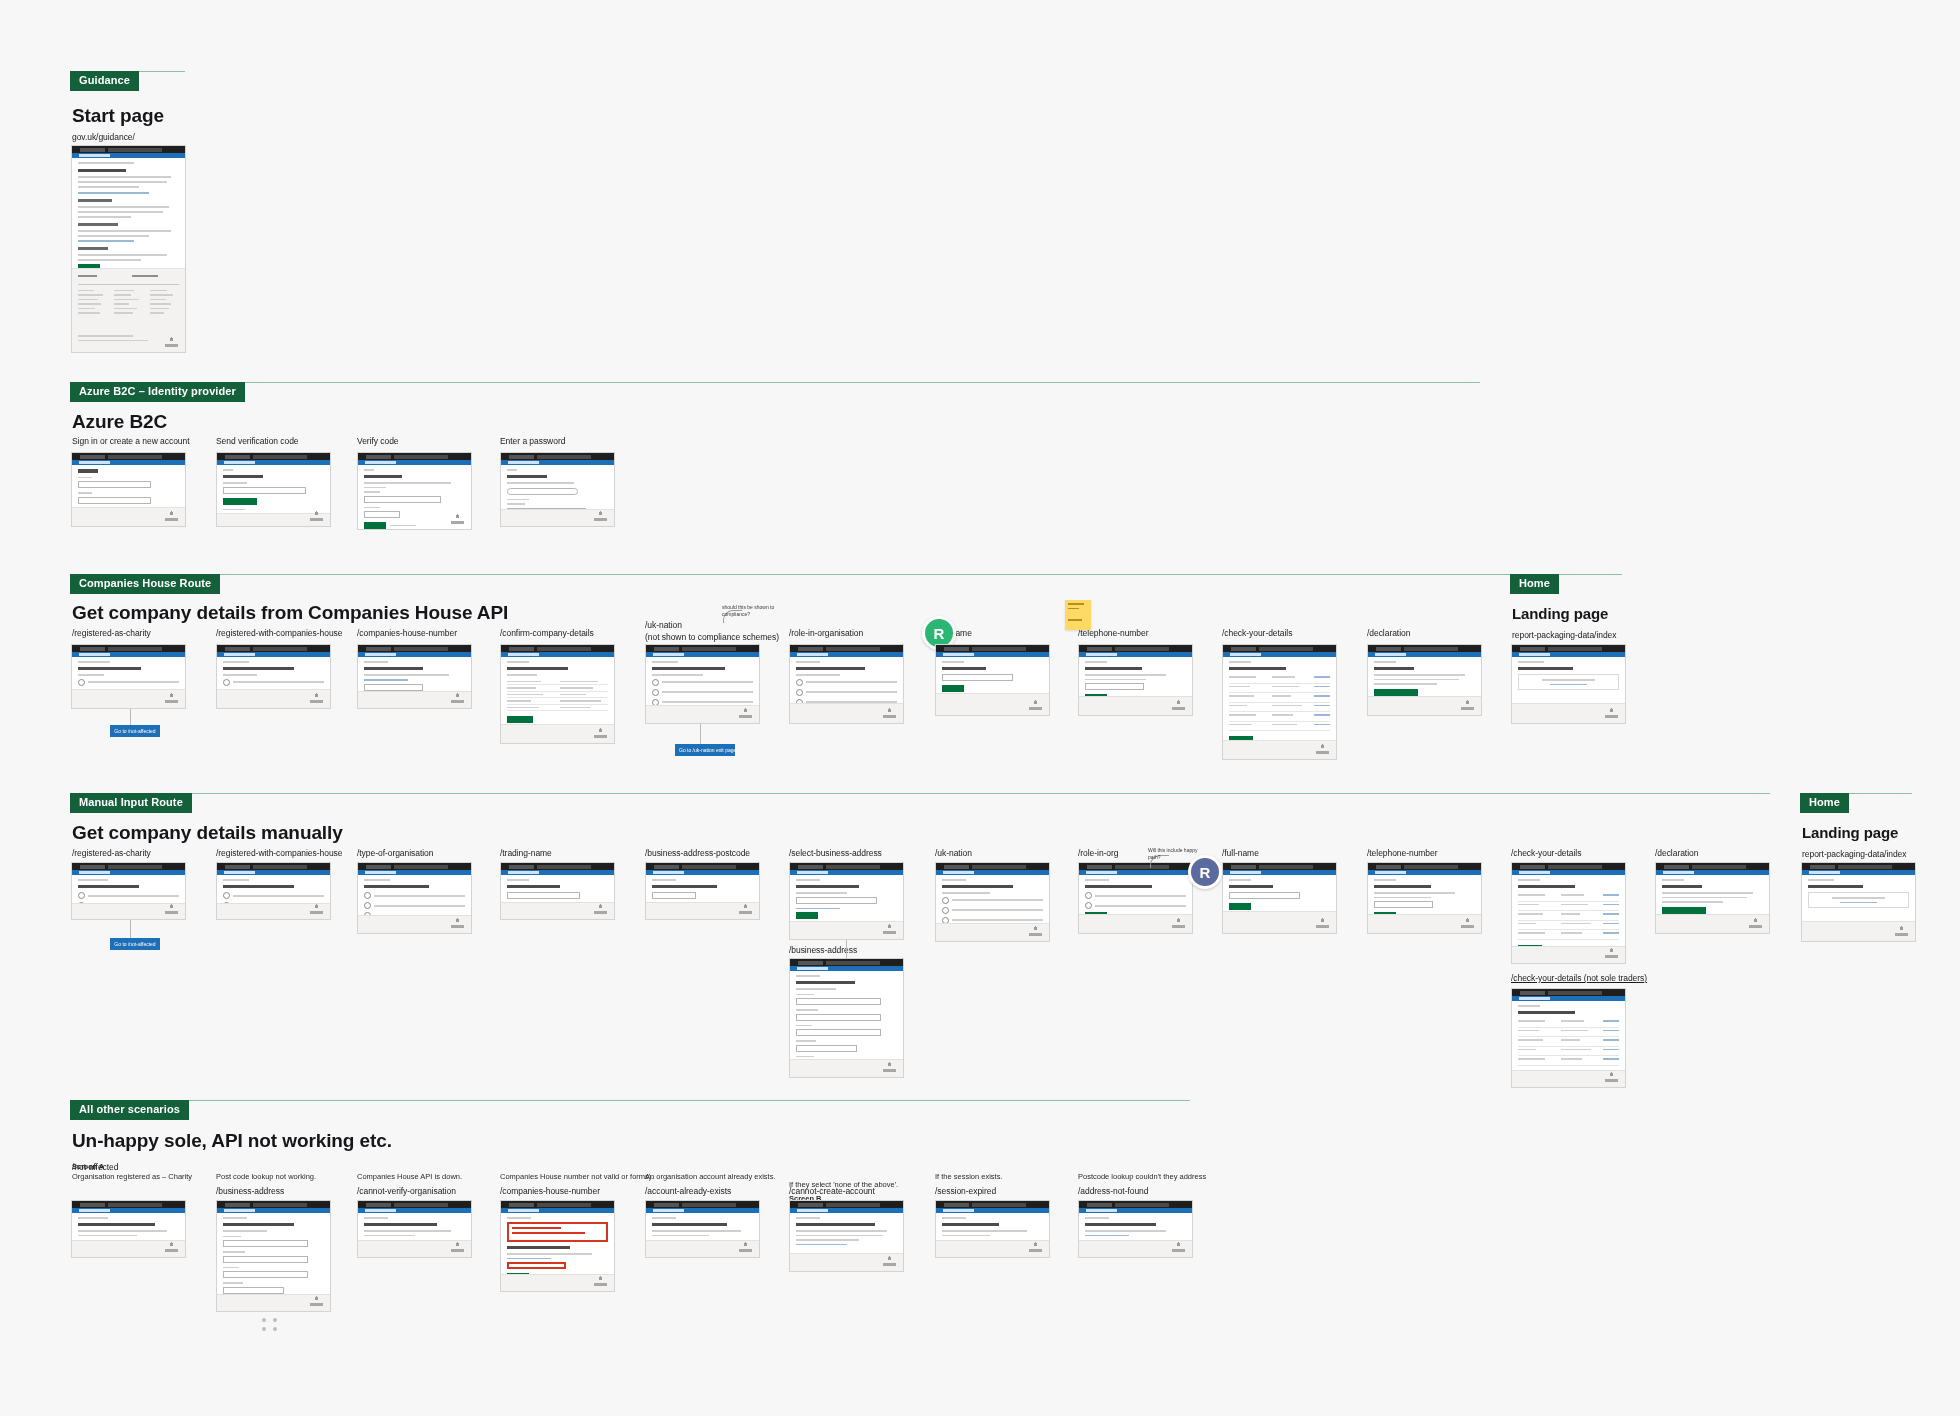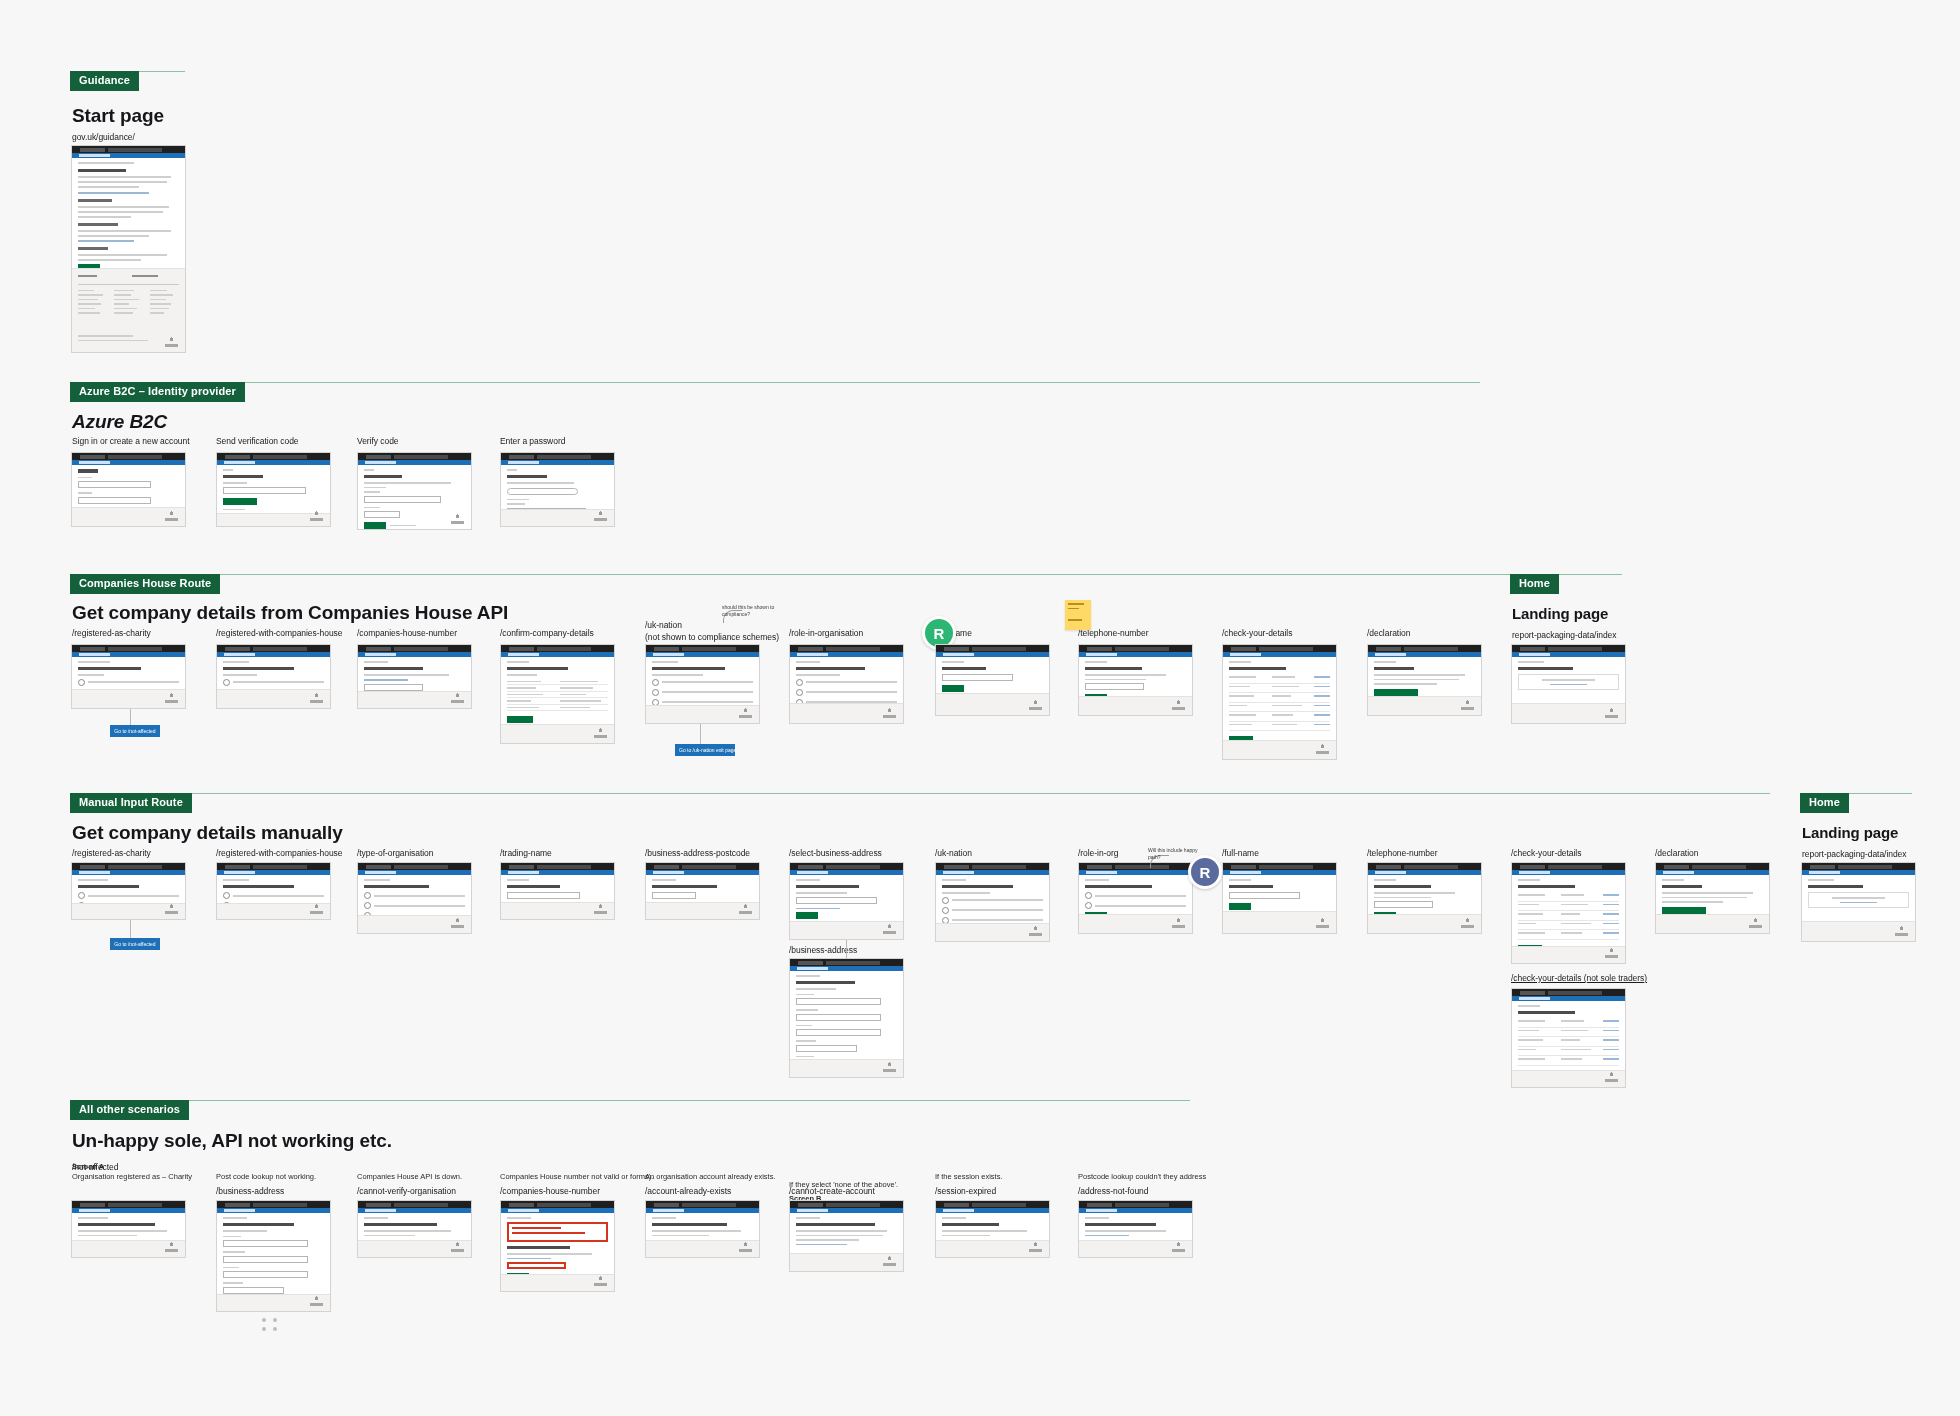--- a/index.html
+++ b/index.html
@@ -334,21 +334,21 @@
       <div style="position:absolute;left:6px;bottom:8px;right:28px;">
         <div class="ln sm" style="width:70%"></div>
         <div class="ln sm" style="width:88%"></div>
       </div>
       <div class="crest"></div>
     </div>
   </div>
 
   <div class="band-rule" style="top:382px;left:70px;width:1410px;"></div>
   <div class="band-tag" style="top:382px;left:70px;">Azure B2C – Identity provider</div>
-  <div class="section-title" style="top:411px;left:72px;font-style:italic;">Azure B2C</div>
+  <div class="section-title" style="top:411px;left:72px;">Azure B2C</div>
 
   <div class="slabel" style="top:436px;left:72px;">Sign in or create a new account</div>
   <div class="slabel" style="top:436px;left:216px;">Send verification code</div>
   <div class="slabel" style="top:436px;left:357px;">Verify code</div>
   <div class="slabel" style="top:436px;left:500px;">Enter a password</div>
 
   <div class="scard" style="top:452px;left:71px;width:115px;height:75px;">
     <div class="browserbar">
         <i class="tabpill"></i>
         <i class="urlpill"></i>

